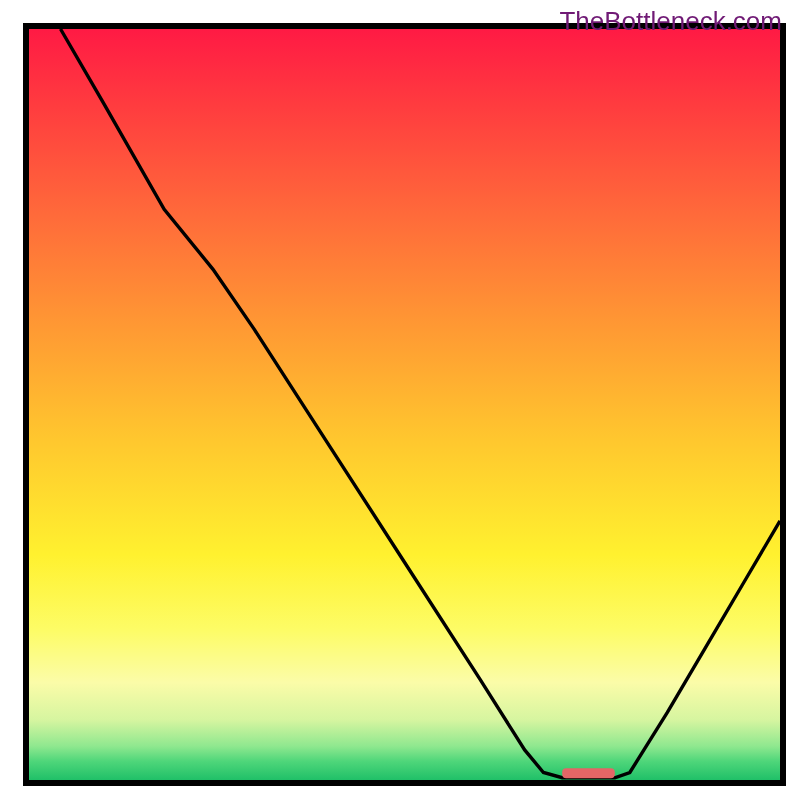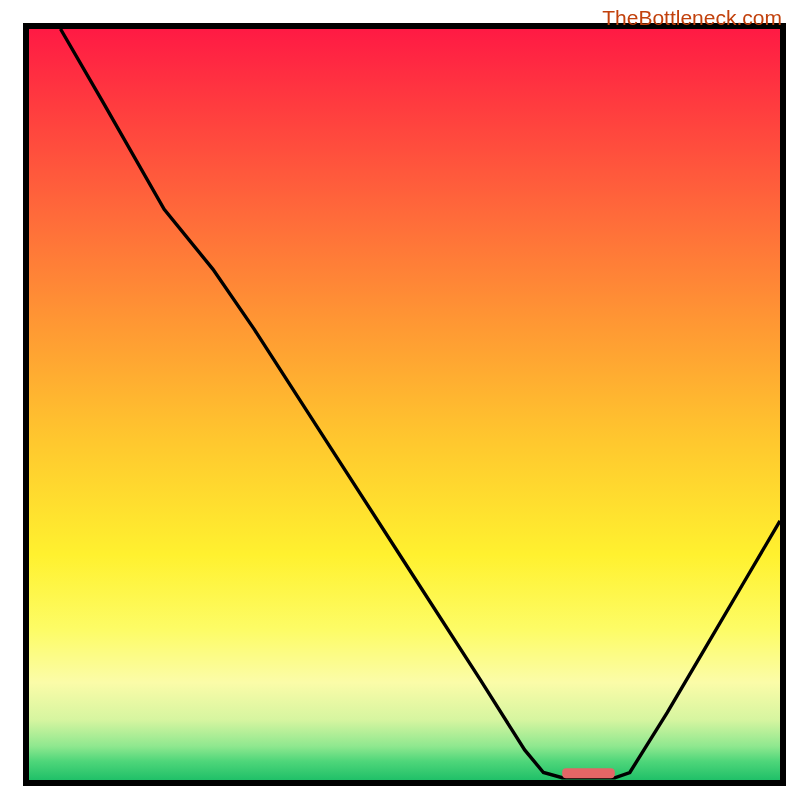--- a/index.html
+++ b/index.html
@@ -12,22 +12,22 @@
   }
   .chart-container {
     position: relative;
     width: 800px;
     height: 800px;
   }
   .watermark {
     position: absolute;
     top: 6px;
     right: 18px;
-    font-size: 21px;
-    color: #c2410c;
+    font-size: 26px;
+    color: #701a75;
     font-family: Arial, sans-serif;
     z-index: 10;
     margin-left: 48px;
   }
   svg {
     display: block;
   }
 </style>
 </head>
 <body>

